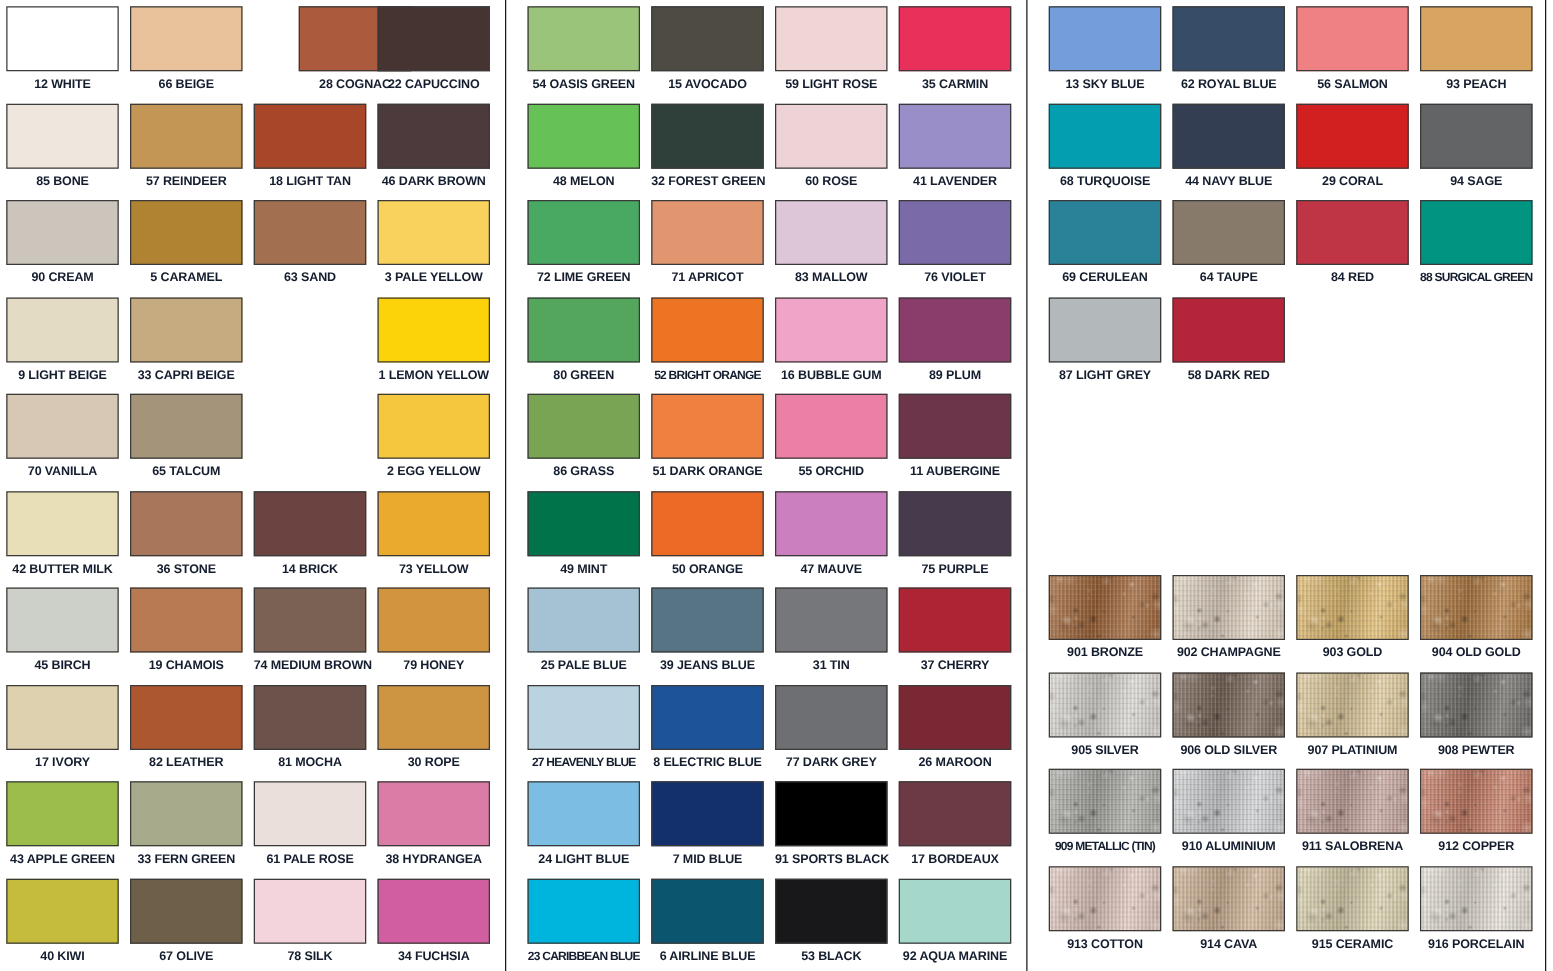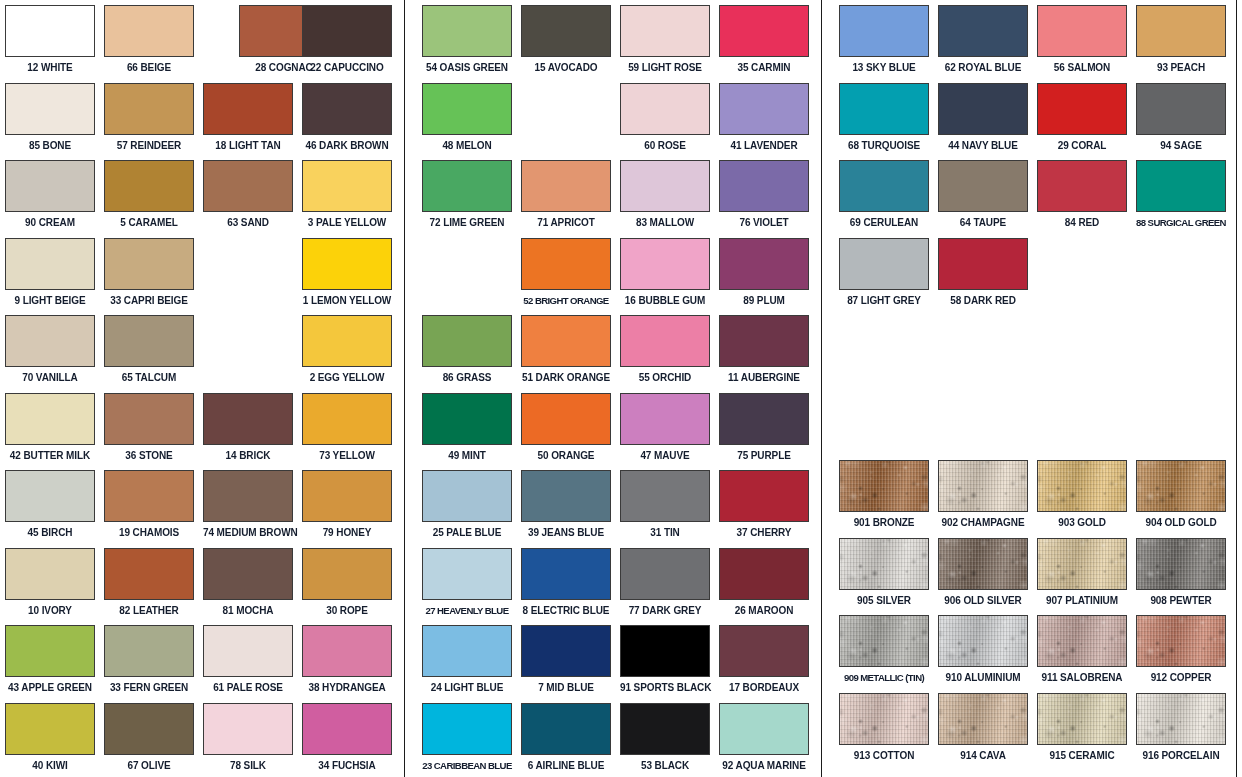--- a/index.html
+++ b/index.html
@@ -176,21 +176,21 @@
         <div class="cell" style="left: 203px; top: 470px;">
           <div class="swatch" style="background: rgb(123, 97, 83);"></div>
           <span class="label">74 MEDIUM BROWN</span>
         </div>
         <div class="cell" style="left: 302px; top: 470px;">
           <div class="swatch" style="background: rgb(210, 148, 63);"></div>
           <span class="label">79 HONEY</span>
         </div>
         <div class="cell" style="left: 5px; top: 547.5px;">
           <div class="swatch" style="background: rgb(221, 209, 176);"></div>
-          <span class="label">10 IVORY</span>
+          <span class="label">17 IVORY</span>
         </div>
         <div class="cell" style="left: 104px; top: 547.5px;">
           <div class="swatch" style="background: rgb(173, 87, 49);"></div>
           <span class="label">82 LEATHER</span>
         </div>
         <div class="cell" style="left: 203px; top: 547.5px;">
           <div class="swatch" style="background: rgb(107, 82, 74);"></div>
           <span class="label">81 MOCHA</span>
         </div>
         <div class="cell" style="left: 302px; top: 547.5px;">
@@ -247,20 +247,24 @@
           <span class="label">59 LIGHT ROSE</span>
         </div>
         <div class="cell" style="left: 314px; top: 5px;">
           <div class="swatch" style="background: rgb(232, 48, 90);"></div>
           <span class="label">35 CARMIN</span>
         </div>
         <div class="cell" style="left: 17px; top: 82.5px;">
           <div class="swatch" style="background: rgb(102, 194, 87);"></div>
           <span class="label">48 MELON</span>
         </div>
+        <div class="cell" style="left: 116px; top: 82.5px;">
+          <div class="swatch" style="background: rgb(47, 63, 58);"></div>
+          <span class="label">32 FOREST GREEN</span>
+        </div>
         <div class="cell" style="left: 215px; top: 82.5px;">
           <div class="swatch" style="background: rgb(238, 211, 214);"></div>
           <span class="label">60 ROSE</span>
         </div>
         <div class="cell" style="left: 314px; top: 82.5px;">
           <div class="swatch" style="background: rgb(154, 142, 201);"></div>
           <span class="label">41 LAVENDER</span>
         </div>
         <div class="cell" style="left: 17px; top: 160px;">
           <div class="swatch" style="background: rgb(73, 168, 98);"></div>
@@ -270,20 +274,24 @@
           <div class="swatch" style="background: rgb(226, 150, 112);"></div>
           <span class="label">71 APRICOT</span>
         </div>
         <div class="cell" style="left: 215px; top: 160px;">
           <div class="swatch" style="background: rgb(222, 198, 217);"></div>
           <span class="label">83 MALLOW</span>
         </div>
         <div class="cell" style="left: 314px; top: 160px;">
           <div class="swatch" style="background: rgb(123, 106, 168);"></div>
           <span class="label">76 VIOLET</span>
+        </div>
+        <div class="cell" style="left: 17px; top: 237.5px;">
+          <div class="swatch" style="background: rgb(85, 166, 93);"></div>
+          <span class="label">80 GREEN</span>
         </div>
         <div class="cell" style="left: 116px; top: 237.5px;">
           <div class="swatch" style="background: rgb(236, 116, 35);"></div>
           <span class="label tight">52 BRIGHT ORANGE</span>
         </div>
         <div class="cell" style="left: 215px; top: 237.5px;">
           <div class="swatch" style="background: rgb(240, 164, 200);"></div>
           <span class="label">16 BUBBLE GUM</span>
         </div>
         <div class="cell" style="left: 314px; top: 237.5px;">

